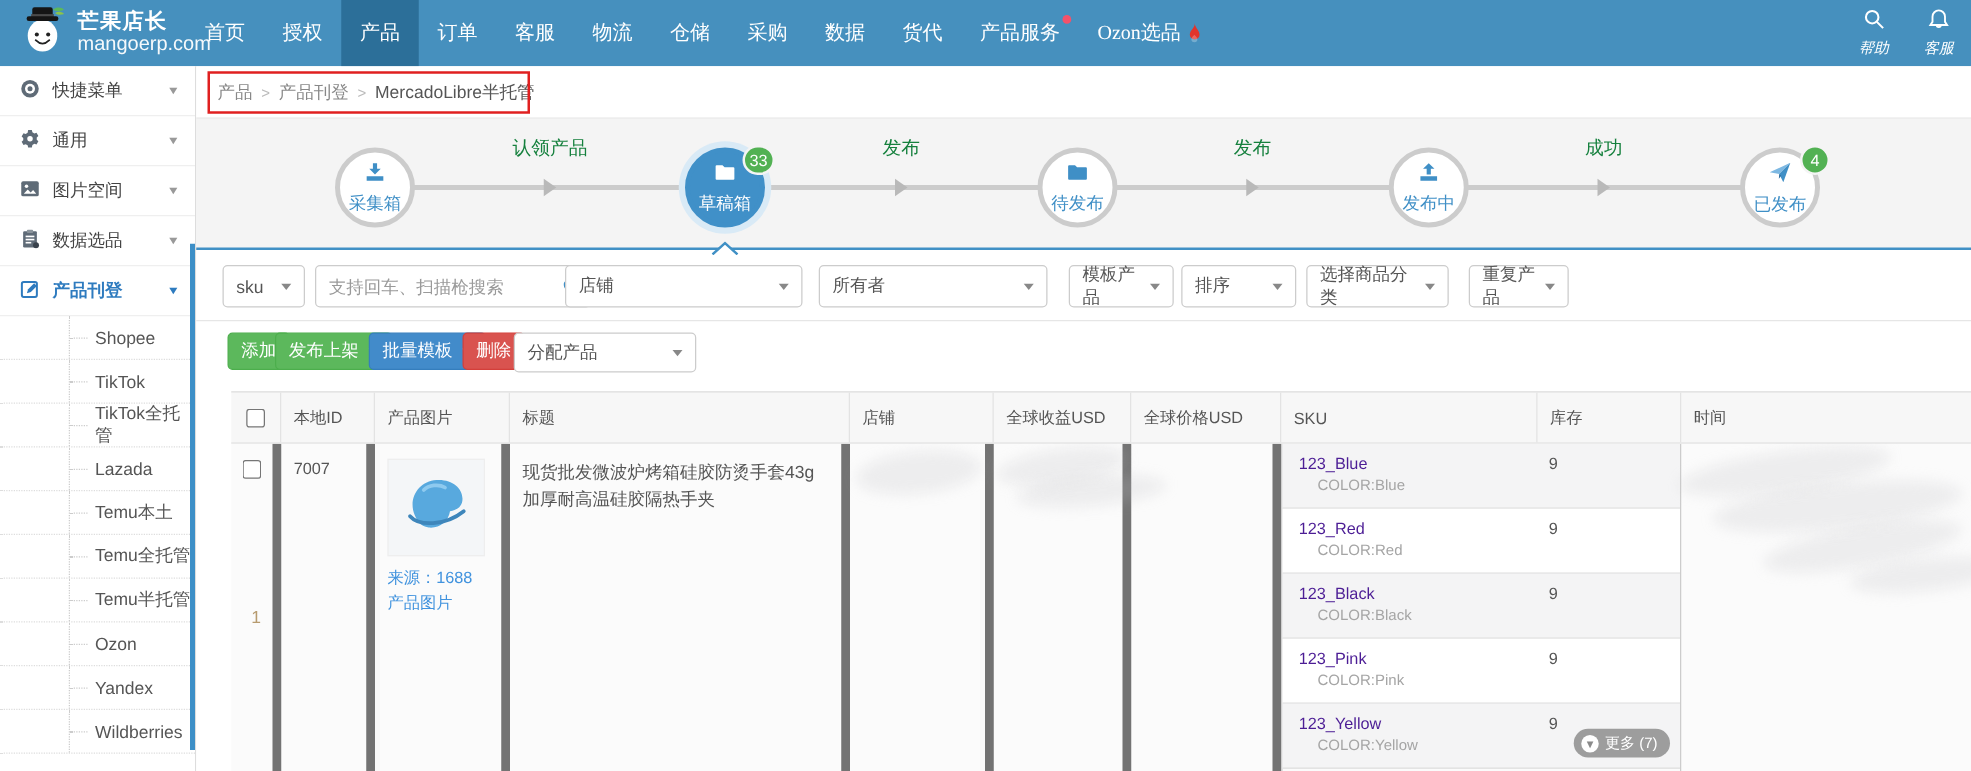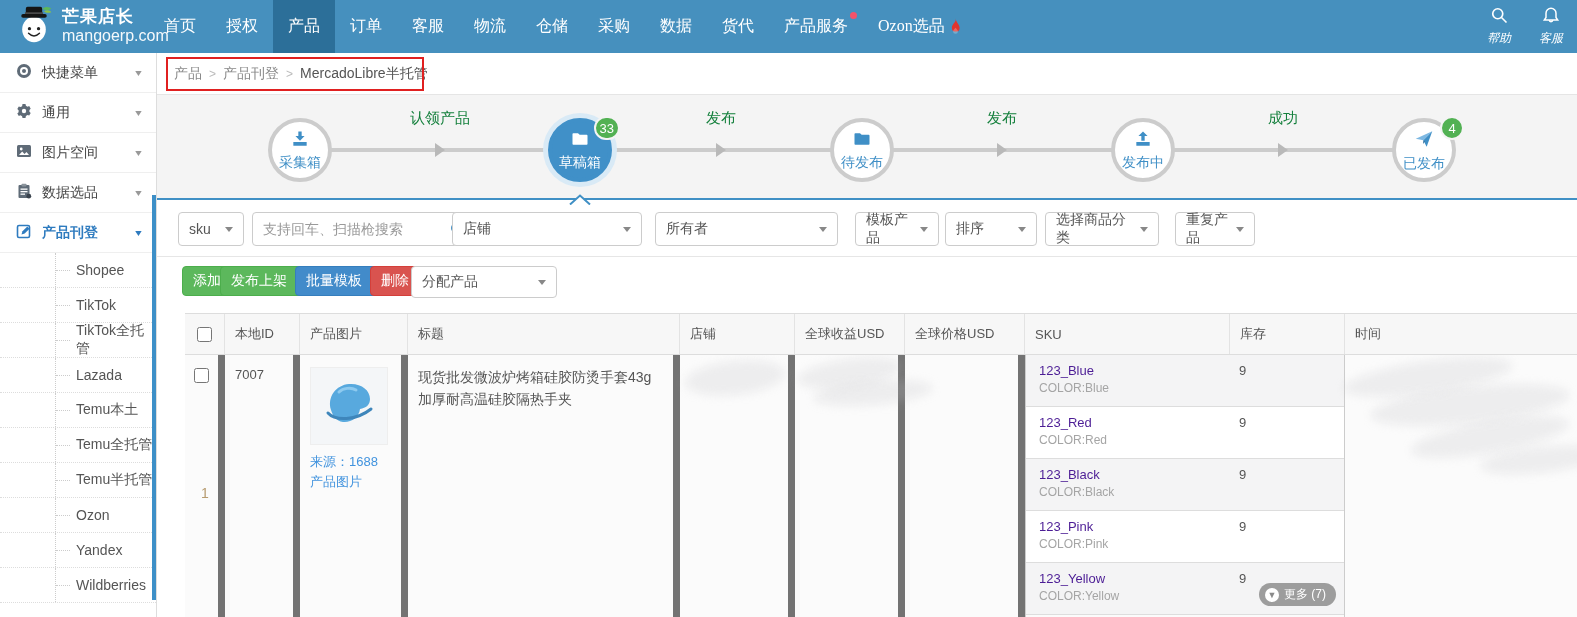--- a/index.html
+++ b/index.html
@@ -85,21 +85,21 @@
   .row-index { position:absolute; left:0; width:40px; top:130px; text-align:center; color:#b79b6f; font-size:14px; }
   .prod-img { width:78px; height:78px; background:#f2f4f6; border:1px solid #eee; display:block; cursor:pointer; }
   .src-line { margin-top:7px; color:#4193de; font-size:13px; line-height:1.5; cursor:pointer; white-space:nowrap; }
   .title-txt { color:#555; font-size:14px; line-height:1.55; cursor:pointer; }
   
   .sku-box { grid-column:8 / 10; border-left:1px solid #ccc; border-right:1px solid #ccc; padding:0; display:flex; flex-direction:column; position:relative; }
   .sku-row { height:52px; display:flex; border-bottom:1px solid #ddd; background:#fff; position:relative; }
   .sku-row.alt { background:#f4f4f5; }
   .sku-cell { width:205px; padding:8px 0 0 13px; }
   .sku-name { color:#4c1d95; font-size:13px; }
-  .sku-attr { color:#a5a5a5; font-size:12px; margin-top:3px; }
+  .sku-attr { color:#a5a5a5; font-size:12px; margin-top:3px;margin-left:15px; }
   .sku-stock { padding:8px 0 0 8px; color:#555; font-size:13px; }
   .more-btn { position:absolute; right:8px; bottom:8px; background:#9d9d9d; color:#fff; font-size:12px; border-radius:12px; padding:3px 10px 3px 6px; display:inline-flex; align-items:center; gap:5px; cursor:pointer; white-space:nowrap; }
   .more-ic { width:14px; height:14px; border-radius:50%; background:#fff; color:#8a8a8a; font-size:9px; display:flex; align-items:center; justify-content:center; }
   
   .smudge { position:absolute; background:rgba(185,188,192,.22); border-radius:50%; filter:blur(5px); pointer-events:none; }
   input[type=checkbox]{ width:15px; height:15px; cursor:pointer; }
 </style>
 </head>
 <body>
 

